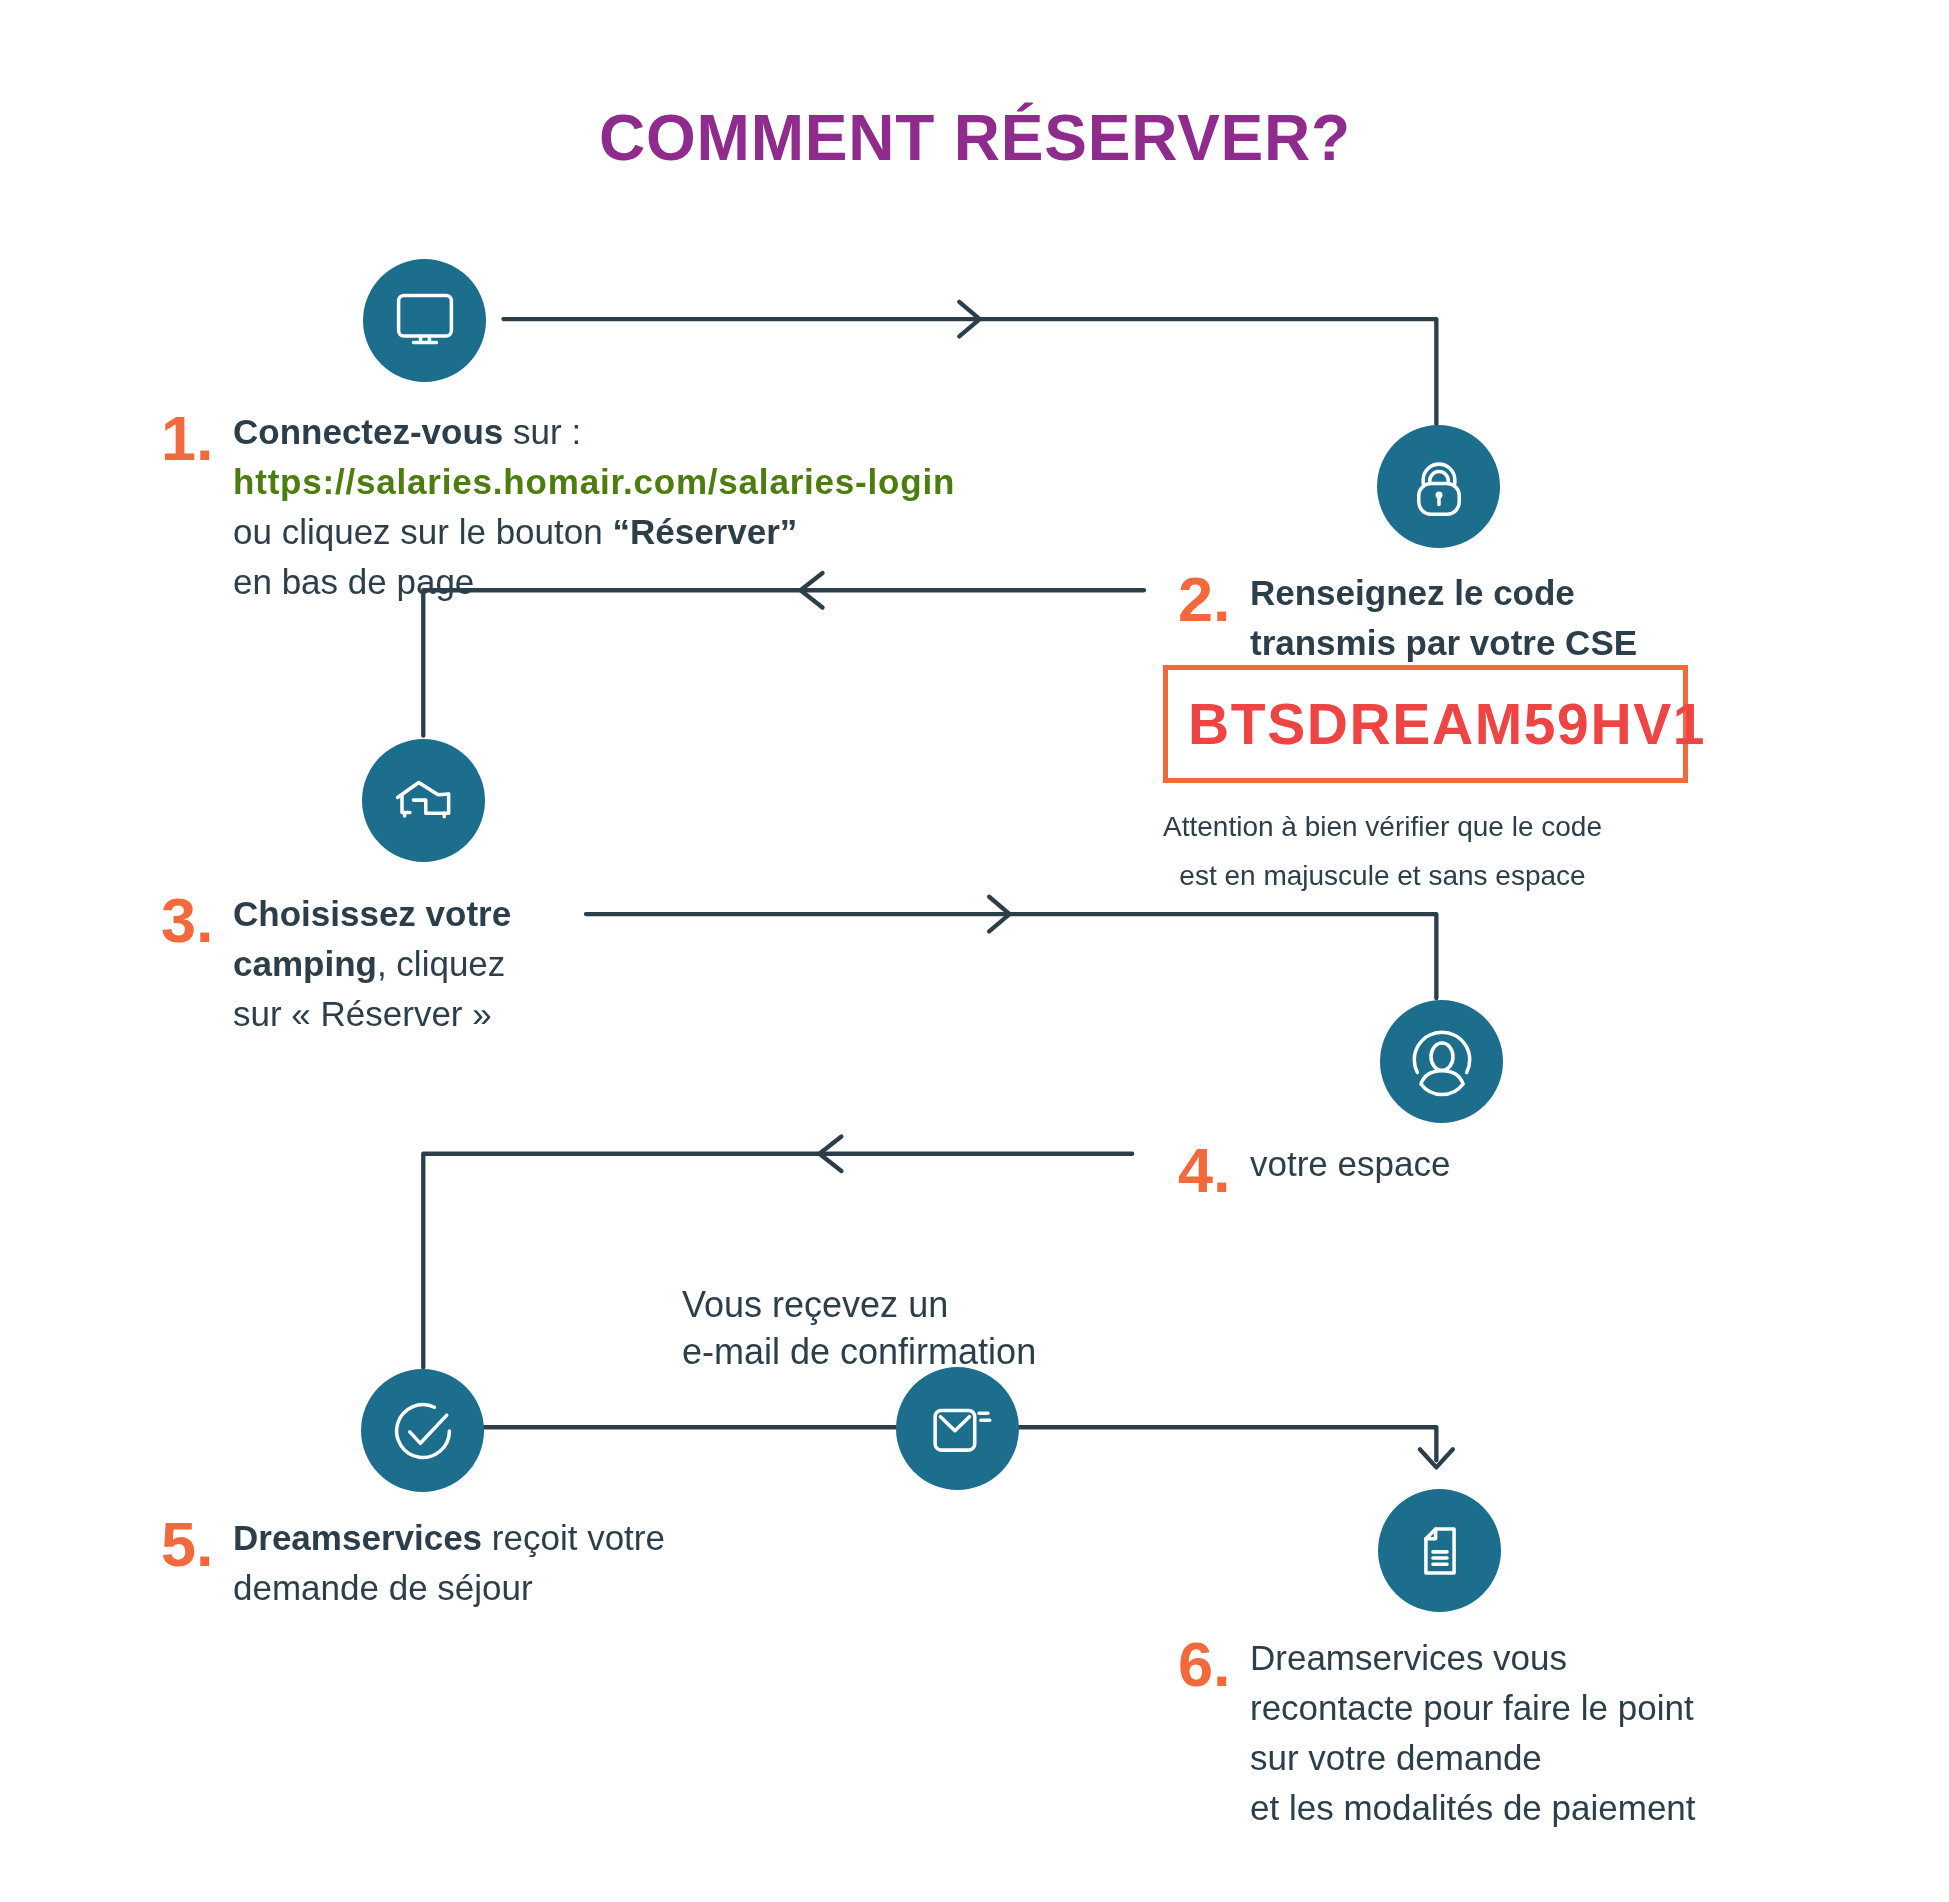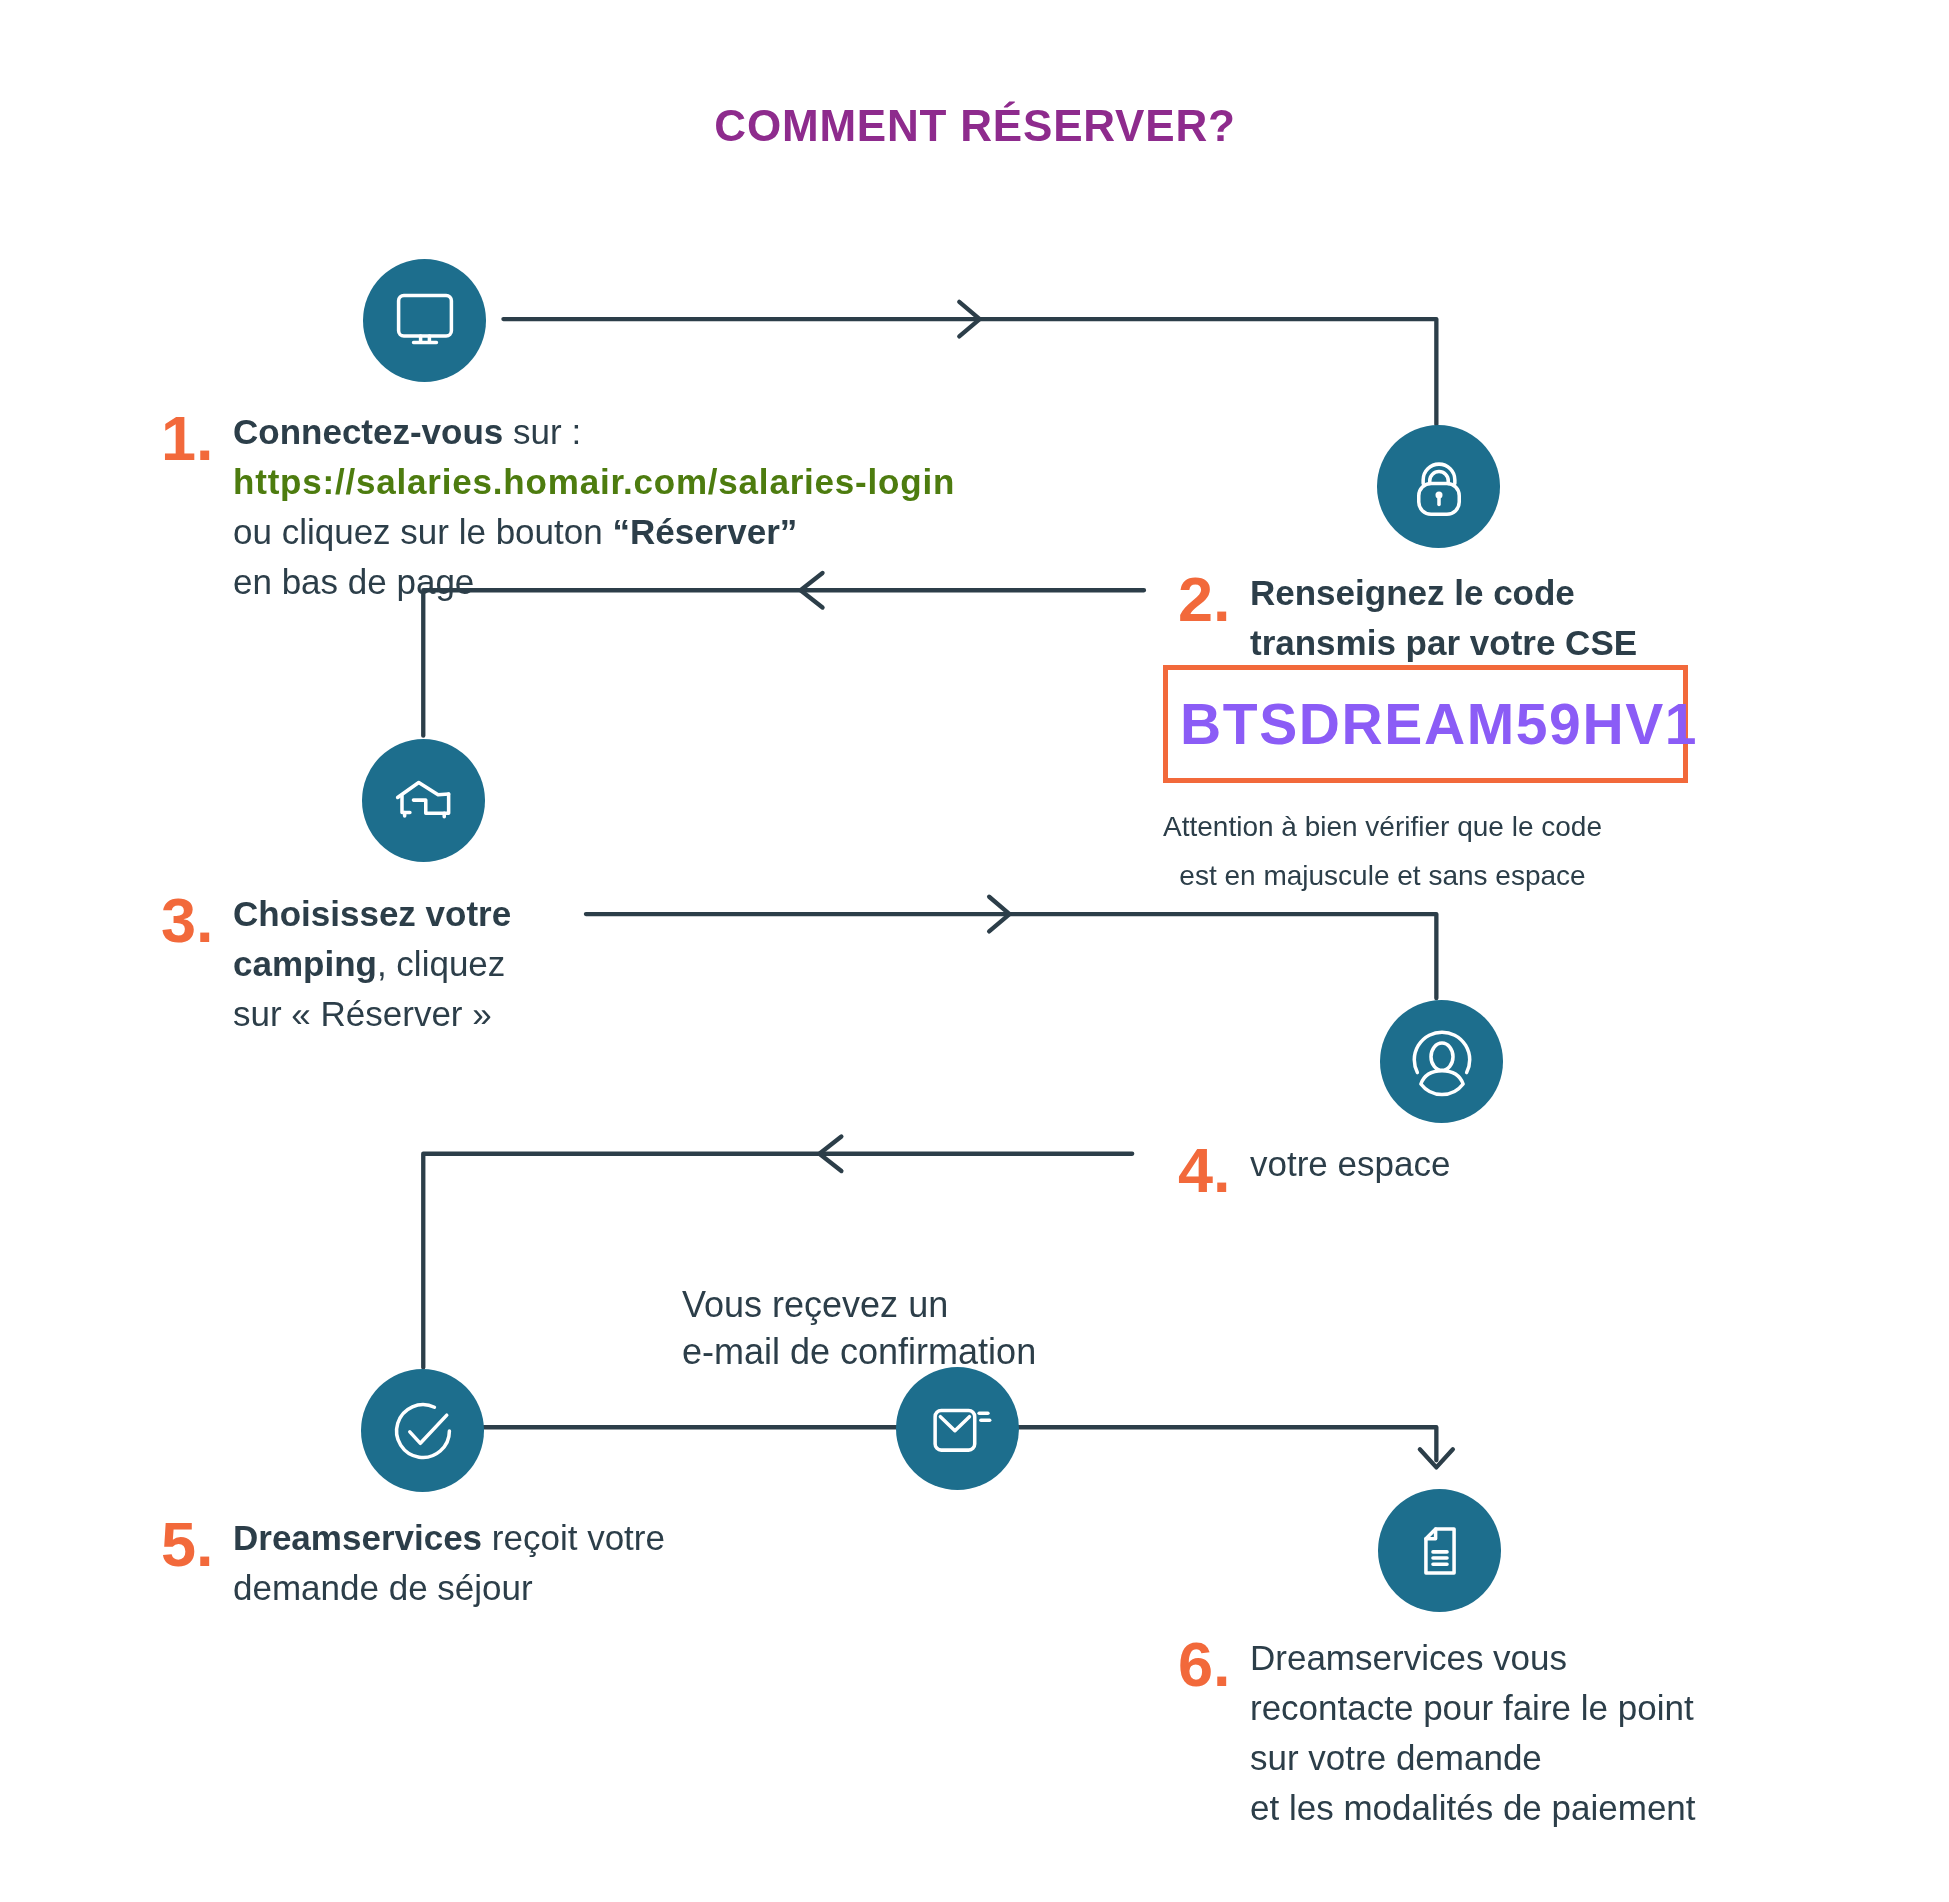--- a/index.html
+++ b/index.html
@@ -2,21 +2,21 @@
 <html style="font-size:12.6px"><head>
 <meta charset="utf-8">
 <style>
   html,body{margin:0;padding:0;background:#ffffff;}
   .canvas{
     position:relative;width:1950px;height:1902px;background:#ffffff;
     font-family:"Liberation Sans", sans-serif;color:#2c3e49;overflow:hidden;
   }
   .title{
     position:absolute;top:101px;left:50%;transform:translateX(-50%);
-    font-size:44px;font-weight:bold;color:#8e2b8d;letter-spacing:0.8px;white-space:nowrap;
+    font-size:64px;font-weight:bold;color:#8e2b8d;letter-spacing:0.8px;white-space:nowrap;
   }
   .arrow-layer{position:absolute;left:0;top:0;}
   .circle{
     position:absolute;width:123px;height:123px;border-radius:50%;
     background:#1d6e8d;display:flex;align-items:center;justify-content:center;
   }
   .circle svg{width:88px;height:88px;}
   .icon-stroke{stroke:#ffffff;stroke-width:4;fill:none;stroke-linecap:round;stroke-linejoin:round;}
   .step{position:absolute;display:flex;align-items:flex-start;}
   .step-num{
@@ -25,22 +25,22 @@
   }
   .step-body{font-size:35px;line-height:50px;white-space:nowrap;}
   .b{font-weight:bold;}
   .url{color:#4d7c0f;font-weight:bold;letter-spacing:0.8px;}
   .code-box{
     position:absolute;left:1163px;top:665px;width:525px;height:118px;
     border:5.5px solid #f2693b;background:#ffffff;box-sizing:border-box;
     display:flex;align-items:center;
   }
   .code-text{
-    font-size:57px;font-weight:bold;color:#8b5cf6;letter-spacing:1.6px;
-    padding-left:12px;white-space:nowrap;
+    font-size:57px;font-weight:bold;color:#ef4444;letter-spacing:1.6px;
+    padding-left:20px;white-space:nowrap;
   }
   .note{position:absolute;left:1163px;top:802px;font-size:28px;line-height:49px;white-space:nowrap;text-align:center;}
   .email-note{
     position:absolute;left:682px;top:1281px;width:550px;text-align:left;
     font-size:36px;line-height:47px;white-space:nowrap;
   }
 </style>
 </head>
 <body>
 

